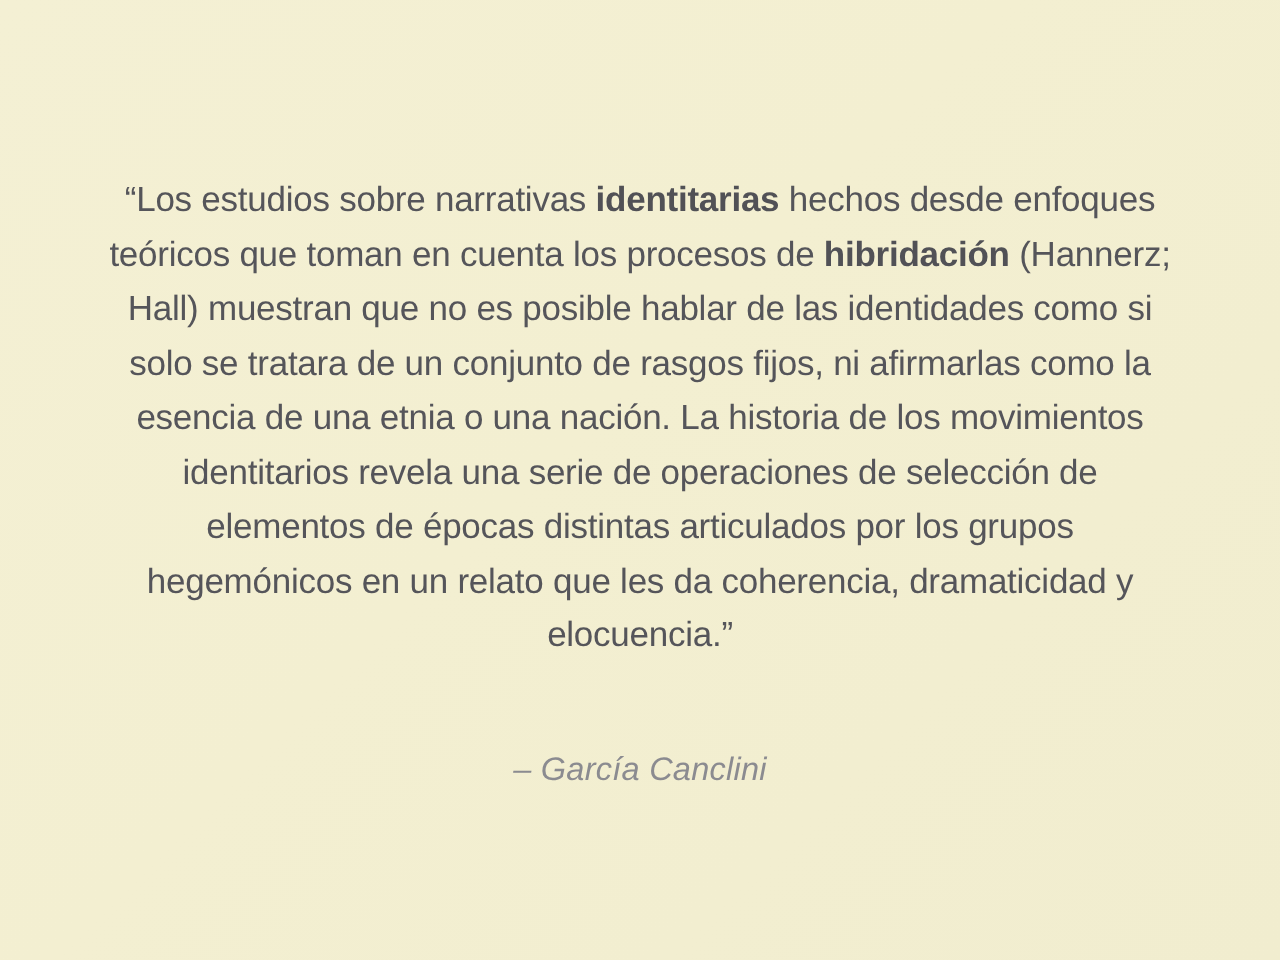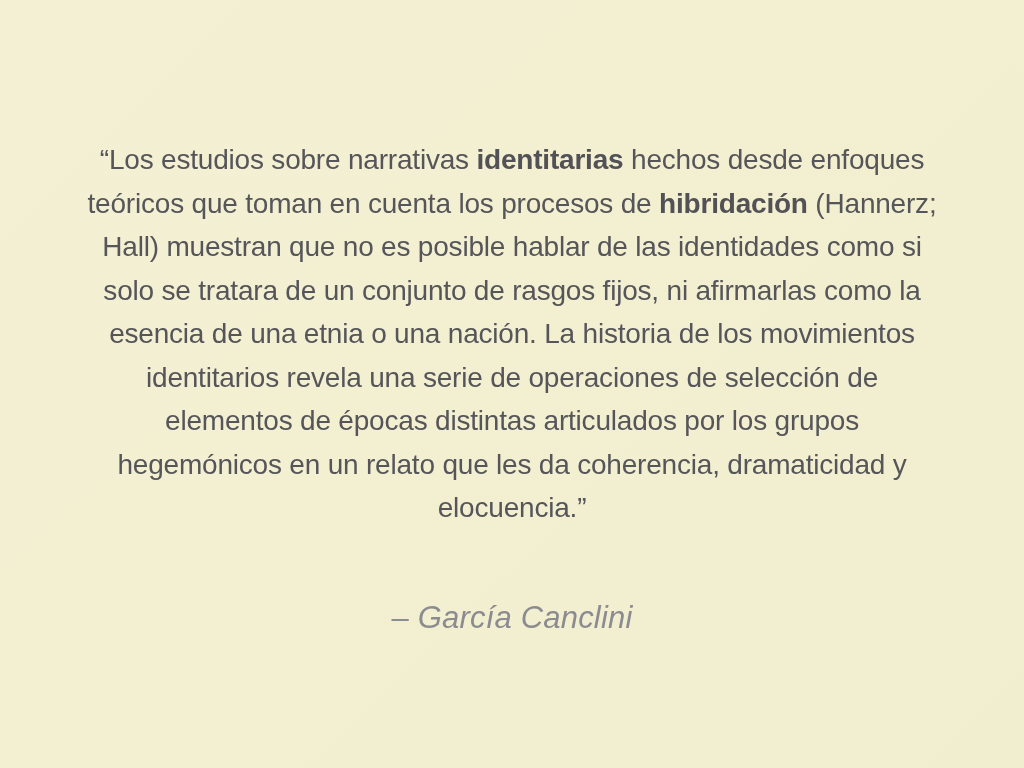--- a/index.html
+++ b/index.html
@@ -32,21 +32,21 @@
     color: #55555a;
     font-weight: 400;
   }
   .quote strong {
     font-weight: 700;
     color: #515156;
   }
   .attribution {
     margin-top: 42px;
     text-align: center;
-    font-size: 31px;
+    font-size: 26px;
     font-style: italic;
     color: #8b8b90;
     letter-spacing: 0.2px;
   }
 </style>
 </head>
 <body>
 
 <div class="slide">
   <p class="quote" style="color: rgb(85, 85, 90);"><span>“Los estudios sobre narrativas </span><strong>identitarias</strong><span> hechos desde enfoques teóricos que toman en cuenta los procesos de </span><strong>hibridación</strong><span> (Hannerz; Hall) muestran que no es posible hablar de las identidades como si solo se tratara de un conjunto de rasgos fijos, ni afirmarlas como la esencia de una etnia o una nación. La historia de los movimientos identitarios revela una serie de operaciones de selección de elementos de épocas distintas articulados por los grupos hegemónicos en un relato que les da coherencia, dramaticidad y elocuencia.”</span></p>

